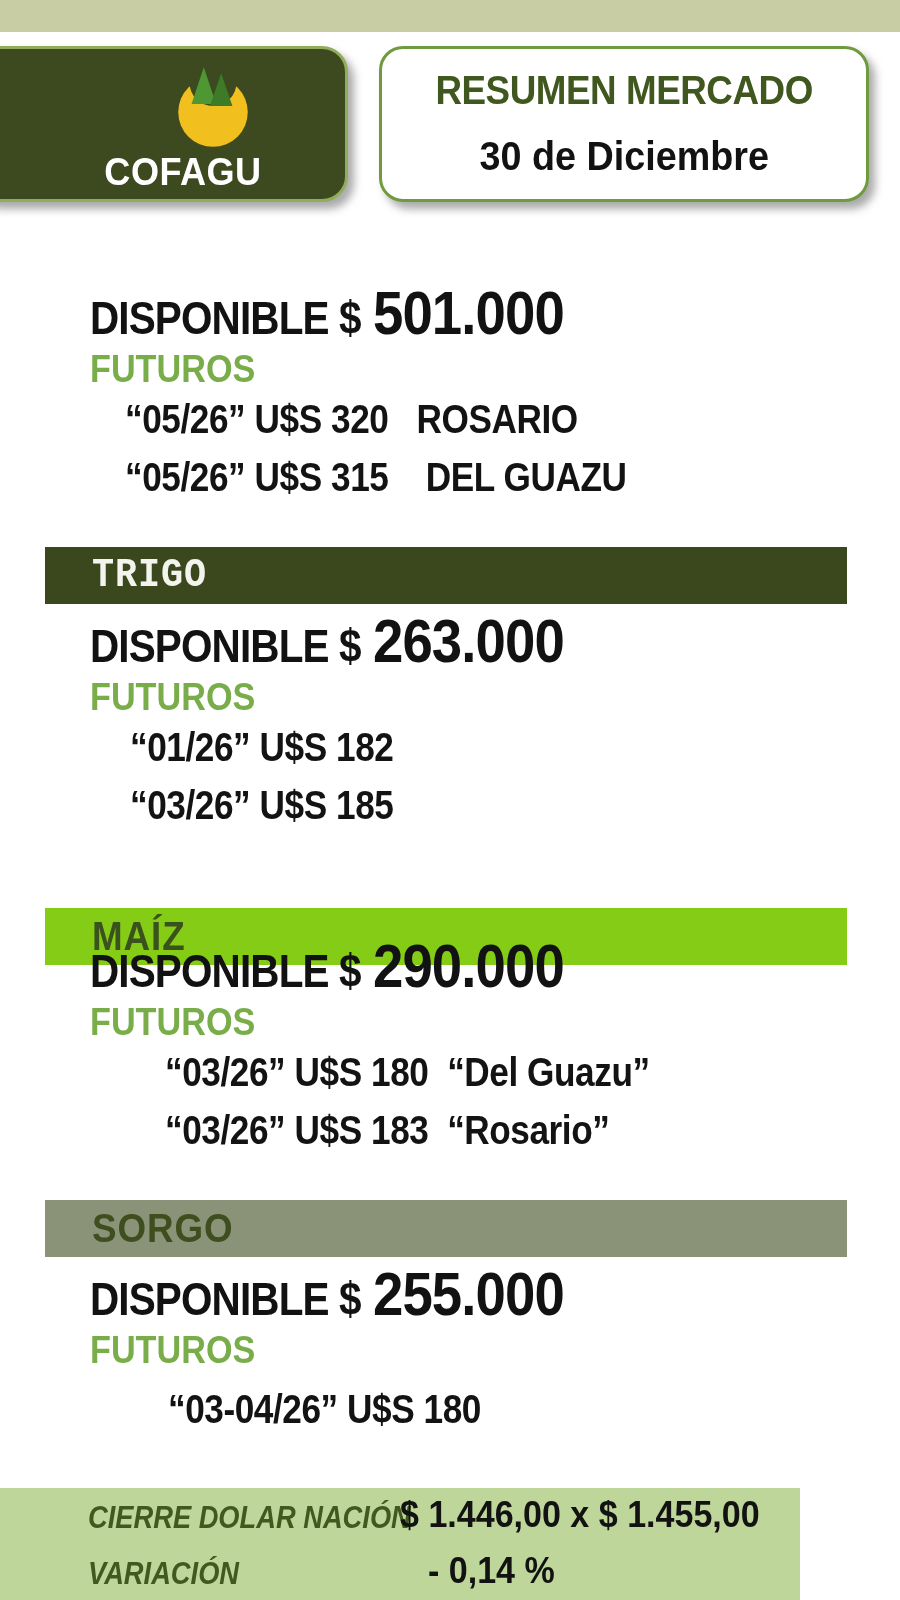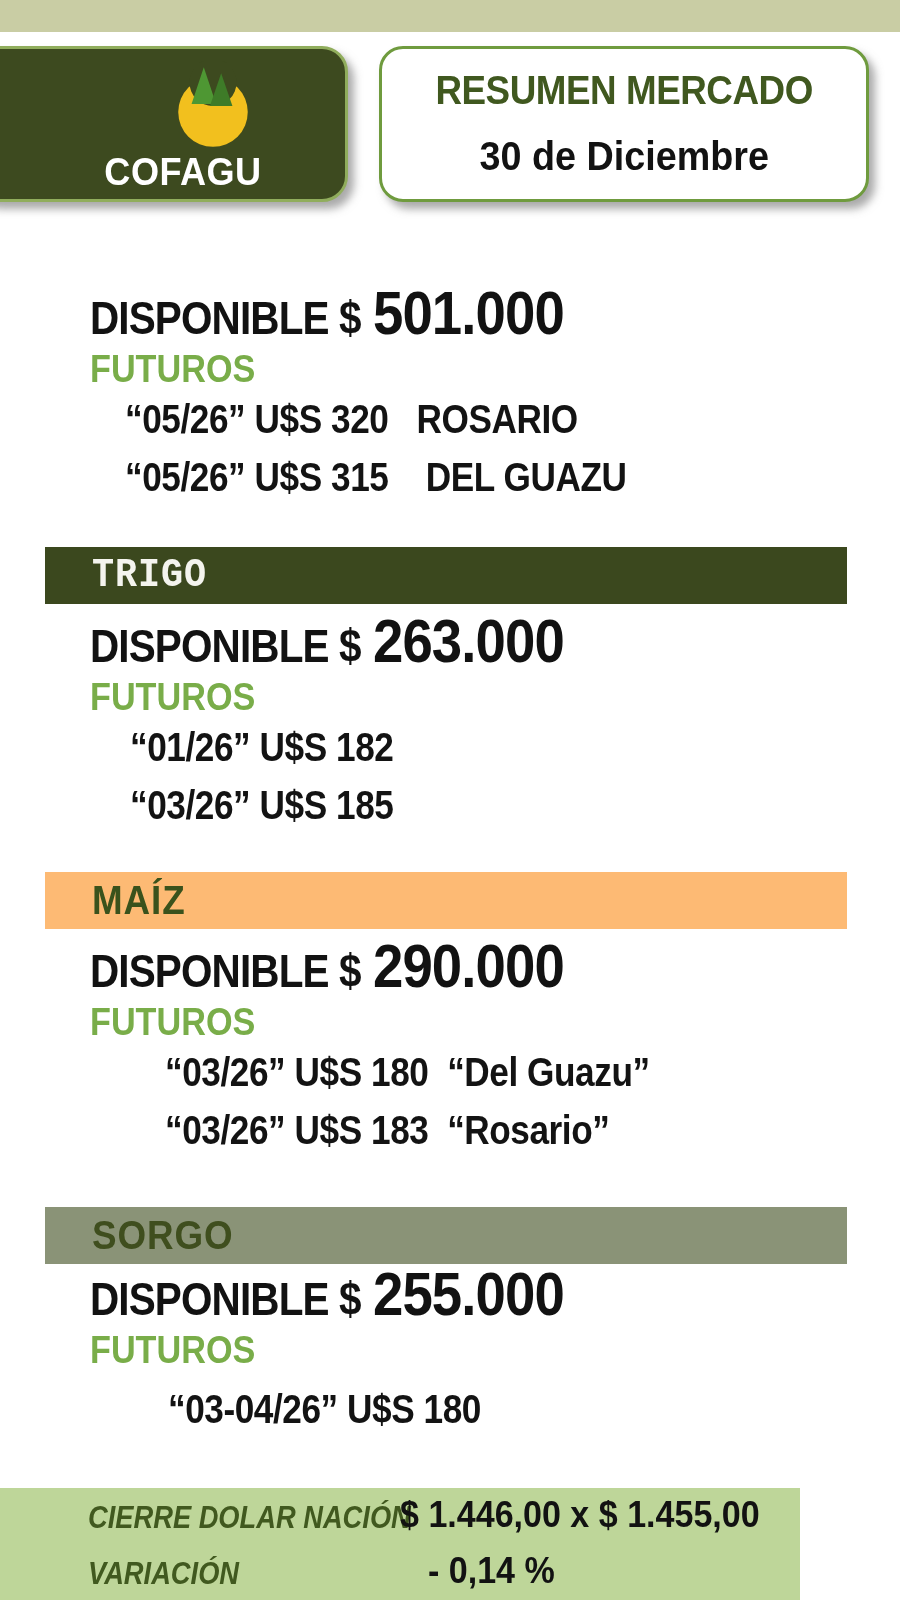--- a/index.html
+++ b/index.html
@@ -59,21 +59,21 @@
     letter-spacing:-.5px;white-space:pre;
     transform:scaleX(.88);transform-origin:0 50%;
   }
   
   #soja-bar{top:219px;}  #soja-disp{top:277px;} #soja-fut{top:348px;}
   #soja-r1{top:397px;left:125px;} #soja-r2{top:455px;left:125px;}
   #trigo-bar{top:547px;font-family:Liberation Mono, monospace;} #trigo-disp{top:605px;} #trigo-fut{top:676px;}
   #trigo-r1{top:725px;left:130px;} #trigo-r2{top:783px;left:130px;}
   #maiz-bar{top:872px;}  #maiz-disp{top:930px;}  #maiz-fut{top:1001px;}
   #maiz-r1{top:1050px;left:165px;} #maiz-r2{top:1108px;left:165px;}
-  #sorgo-bar{top:1200px;margin-top:7px;} #sorgo-disp{top:1258px;} #sorgo-fut{top:1329px;}
+  #sorgo-bar{top:1200px;} #sorgo-disp{top:1258px;} #sorgo-fut{top:1329px;}
   #sorgo-r1{top:1387px;left:168px;}
   
   #footer{position:absolute;left:0;top:1488px;width:800px;height:112px;}
   .f-label{
     position:absolute;left:88px;color:#41591f;font-weight:bold;font-style:italic;
     font-size:31px;transform:scaleX(.88);transform-origin:0 50%;white-space:nowrap;
   }
   .f-value{
     position:absolute;color:#121212;font-weight:bold;font-size:37px;
     transform:scaleX(.92);transform-origin:0 50%;white-space:nowrap;
@@ -115,21 +115,21 @@
     <span class="bar-label" style="color: rgb(244, 244, 238);">TRIGO</span>
   </div>
   <div id="trigo-disp" class="disp">
     <span class="disp-label">DISPONIBLE $</span>
     <span class="disp-value">263.000</span>
   </div>
   <div id="trigo-fut" class="futuros" style="color: rgb(121, 173, 73);">FUTUROS</div>
   <div id="trigo-r1" class="row">“01/26” U$S 182</div>
   <div id="trigo-r2" class="row">“03/26” U$S 185</div>
 
-  <div id="maiz-bar" class="bar" style="background-color: #fdba74;">
+  <div id="maiz-bar" class="bar" style="background-color: #84cc16; margin-top: 36px;">
     <span class="bar-label" style="color: rgb(58, 82, 28);">MAÍZ</span>
   </div>
   <div id="maiz-disp" class="disp">
     <span class="disp-label">DISPONIBLE $</span>
     <span class="disp-value">290.000</span>
   </div>
   <div id="maiz-fut" class="futuros" style="color: rgb(121, 173, 73);">FUTUROS</div>
   <div id="maiz-r1" class="row">“03/26” U$S 180  “Del Guazu”</div>
   <div id="maiz-r2" class="row">“03/26” U$S 183  “Rosario”</div>
 

